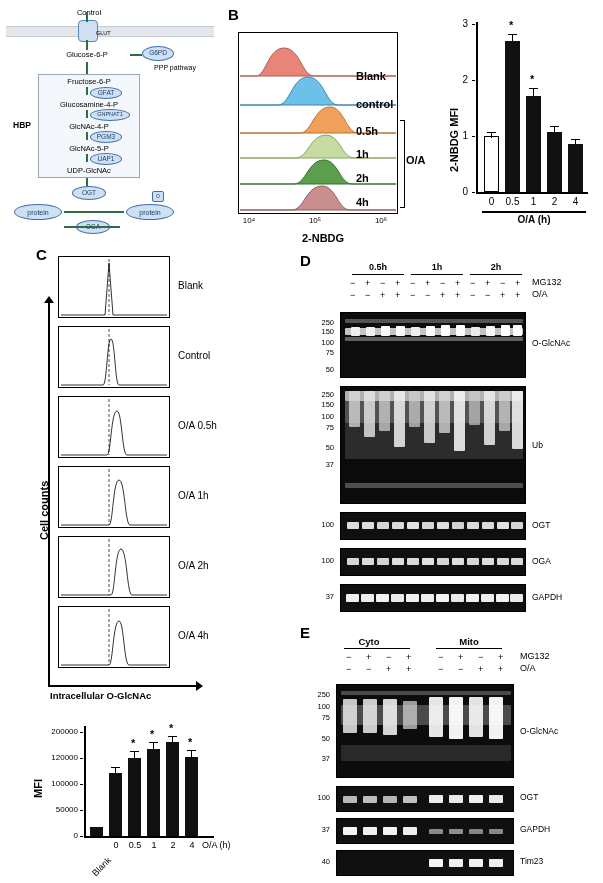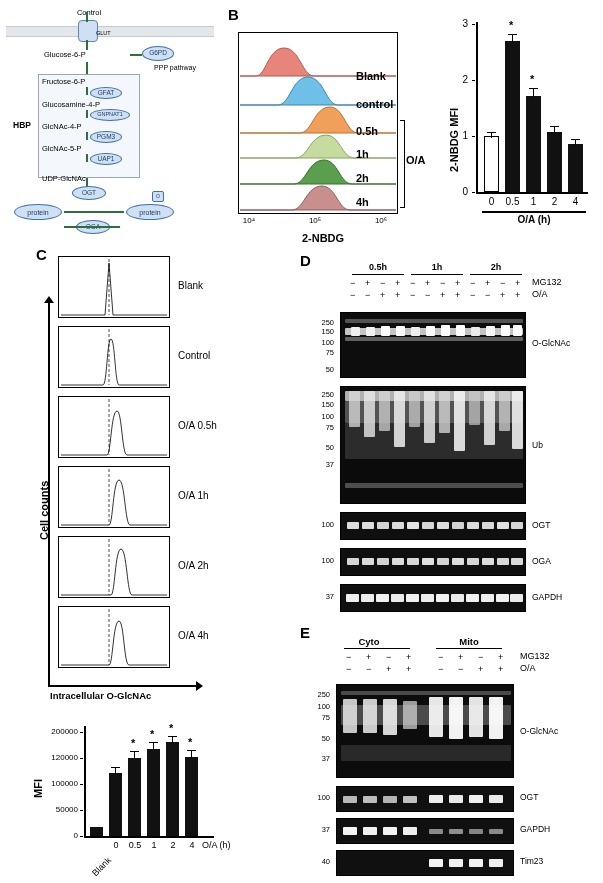--- a/index.html
+++ b/index.html
@@ -4,21 +4,21 @@
 <style>
   html,body{margin:0;padding:0;background:#ffffff;}
   body{width:603px;height:883px;position:relative;font-family:"Liberation Sans",sans-serif;color:#000;}
   .panel-letter{position:absolute;font-weight:bold;font-size:15px;font-family:"Liberation Sans",sans-serif;}
   .abs{position:absolute;}
   .ctr{text-align:center;}
   .rot90{transform:rotate(-90deg);transform-origin:left top;white-space:nowrap;}
   
   #panelA{position:absolute;left:6px;top:8px;width:212px;height:225px;}
   .pa-arrow{position:absolute;background:#2f6f3f;width:1.5px;}
-  .pa-node{position:absolute;box-sizing:border-box;font-size:7.5px;}
+  .pa-node{position:absolute;box-sizing:border-box;text-align:center;font-size:7.5px;}
   .pa-ellipse{position:absolute;box-sizing:border-box;border:1px solid #3e6fae;background:#cfe0f2;border-radius:50%/50%;text-align:center;font-size:6.5px;color:#1b3f6b;line-height:1;display:flex;align-items:center;justify-content:center;}
   .pa-text{position:absolute;font-size:7.5px;text-align:center;}
   .pa-bigbox{position:absolute;border:1px solid #9aa6b2;background:#f4f7fb;box-sizing:border-box;}
   
   .gel{position:absolute;background:#111;border:1px solid #000;box-sizing:border-box;overflow:hidden;}
   .band{position:absolute;background:#e8e8e8;border-radius:1px;}
   .gel-label{position:absolute;font-size:8.5px;}
   .mw{position:absolute;font-size:7.5px;text-align:right;}
   
   .axis{position:absolute;background:#000;}
@@ -61,21 +61,21 @@
   <div class="pa-ellipse" style="left:84px;top:79px;width:32px;height:12px;">GFAT</div>
   <div class="pa-node" style="left:36px;top:92px;width:94px;">Glucosamine-4-P</div>
   <div class="pa-arrow" style="left:80px;top:102px;height:8px;"></div>
   <div class="pa-ellipse" style="left:84px;top:101px;width:40px;height:12px;font-size:5.5px;">GNPNAT1</div>
   <div class="pa-node" style="left:36px;top:114px;width:94px;">GlcNAc-4-P</div>
   <div class="pa-arrow" style="left:80px;top:124px;height:8px;"></div>
   <div class="pa-ellipse" style="left:84px;top:123px;width:32px;height:12px;">PGM3</div>
   <div class="pa-node" style="left:36px;top:136px;width:94px;">GlcNAc-5-P</div>
   <div class="pa-arrow" style="left:80px;top:146px;height:8px;"></div>
   <div class="pa-ellipse" style="left:84px;top:145px;width:32px;height:12px;">UAP1</div>
-  <div class="pa-node" style="left:36px;top:158px;width:94px;margin-top:8px;">UDP-GlcNAc</div>
+  <div class="pa-node" style="left:36px;top:158px;width:94px;">UDP-GlcNAc</div>
 
   <div class="pa-arrow" style="left:80px;top:170px;height:10px;"></div>
   <div class="pa-ellipse" style="left:66px;top:178px;width:34px;height:14px;">OGT</div>
   <div class="pa-ellipse" style="left:8px;top:196px;width:48px;height:16px;font-size:7px;">protein</div>
   <div class="pa-ellipse" style="left:120px;top:196px;width:48px;height:16px;font-size:7px;">protein</div>
   <div class="pa-ellipse" style="left:146px;top:183px;width:12px;height:11px;border-radius:2px;font-size:5px;">O</div>
   <div class="abs" style="left:58px;top:203px;width:60px;height:1.5px;background:#2f6f3f;"></div>
   <div class="pa-ellipse" style="left:70px;top:212px;width:34px;height:14px;">OGA</div>
   <div class="abs" style="left:58px;top:218px;width:56px;height:1.5px;background:#2f6f3f;"></div>
 </div>

